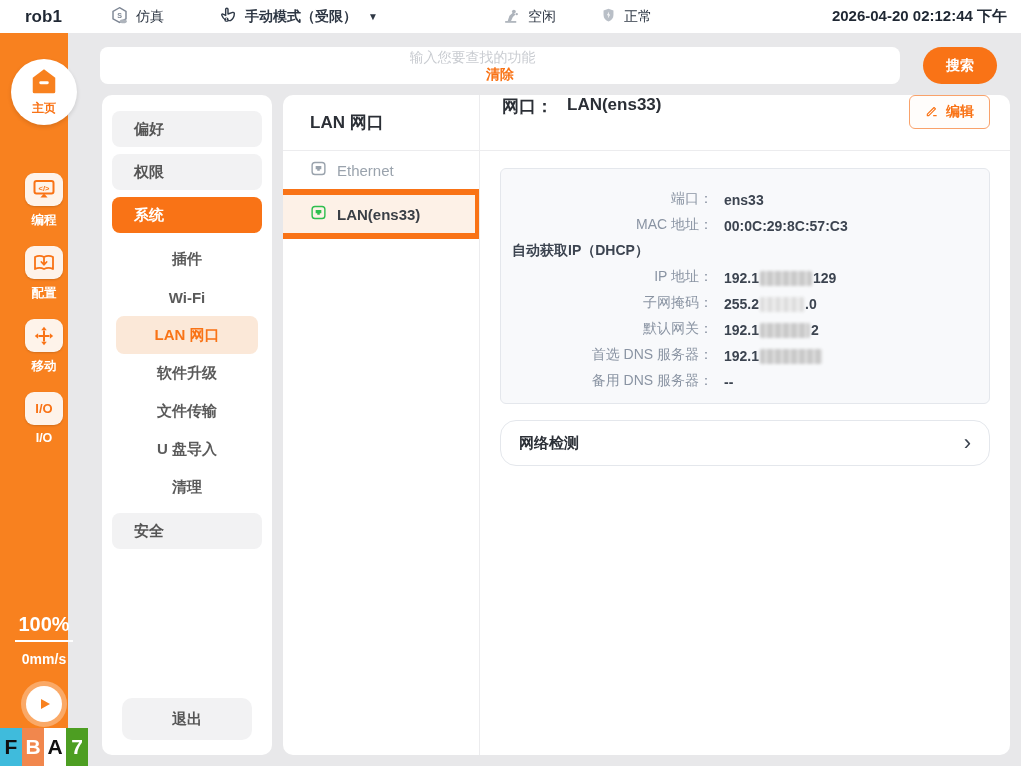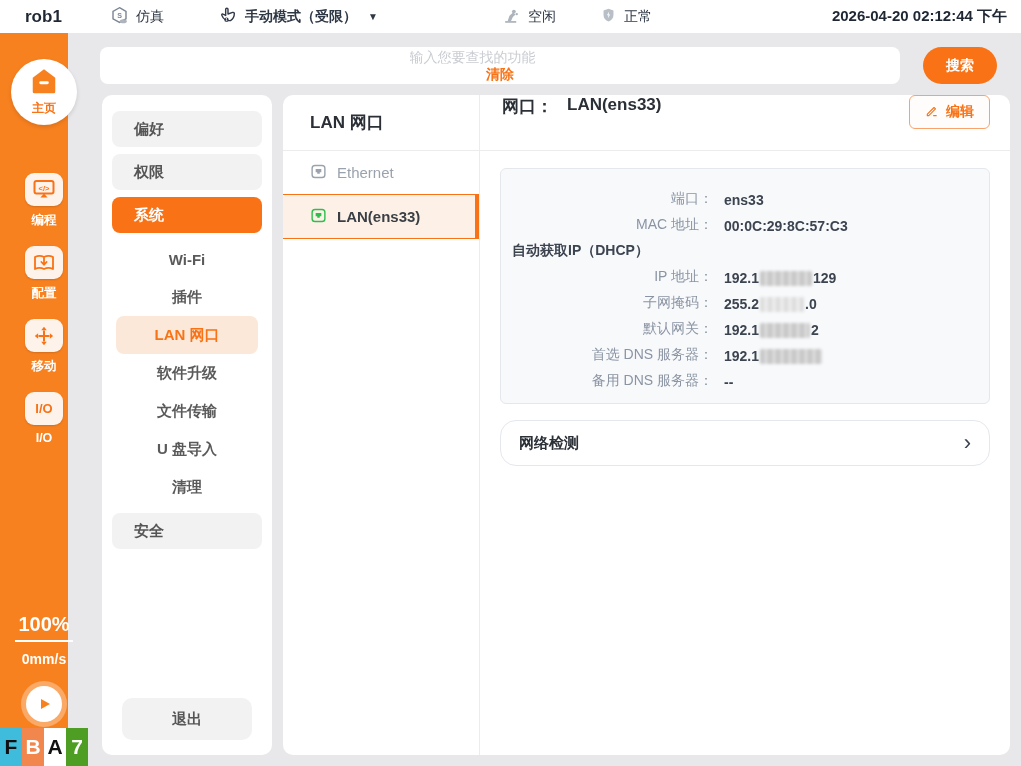--- a/index.html
+++ b/index.html
@@ -59,21 +59,21 @@
   .sub-item.selected { background:#FBE8D8; color:#F97316; }
   .exit-btn { position:absolute; left:20px; right:20px; bottom:15px; height:42px; background:#F2F2F3; border-radius:10px;
               display:flex; align-items:center; justify-content:center; color:#555; font-size:15px; font-weight:600; cursor:pointer; }
 
   
   .main-card { position:absolute; left:283px; top:95px; width:727px; height:660px; background:#fff; border-radius:10px; display:flex; overflow:hidden; }
   .ports-col { width:197px; border-right:1px solid #ECECEE; }
   .ports-header { height:56px; display:flex; align-items:center; padding-left:27px; font-size:17px; font-weight:700; color:#2B2F36;
                   border-bottom:1px solid #ECECEE; }
   .port-item { height:44px; display:flex; align-items:center; gap:10px; padding-left:27px; color:#9AA3AD; font-size:15px;
-               position:relative; border-bottom:1px solid #f97316; cursor:pointer; }
+               position:relative; border-bottom:6px solid #f97316; cursor:pointer; }
   .port-item.selected { background:#FDF1E7; color:#3A3F46; font-weight:600; }
   .port-item.selected::after { content:''; position:absolute; right:0; top:0; bottom:0; width:4px; background:#F97316; }
 
   .detail-col { flex:1; display:flex; flex-direction:column; }
   .detail-header { height:56px; display:flex; align-items:flex-start; padding:0 20px 0 22px; border-bottom:1px solid #ECECEE; }
   .detail-title { font-size:17px; font-weight:700; color:#2B2F36; display:flex; gap:14px; }
   .edit-btn { margin-left:auto; display:flex; align-items:center; gap:7px; border:1px solid #F9A26B; color:#F97316; background:#FFFDFB;
               border-radius:6px; padding:7px 15px; font-size:14px; font-weight:600; cursor:pointer; }
 
   .info-card { margin:17px 20px 0 20px; background:#F8F9FB; border:1px solid #E4E7EC; border-radius:6px; padding:13px 0; }
@@ -216,22 +216,22 @@
 <div class="search-box">
   <input class="search-input" type="text" placeholder="输入您要查找的功能" style="">
   <span class="clear-btn">清除</span>
 </div>
 <button class="search-btn">搜索</button>
 
 <div class="menu-card">
   <div class="menu-btn">偏好</div>
   <div class="menu-btn">权限</div>
   <div class="menu-btn selected">系统</div>
+  <div class="sub-item">插件</div>
   <div class="sub-item">Wi-Fi</div>
-  <div class="sub-item">插件</div>
   <div class="sub-item selected">LAN 网口</div>
   <div class="sub-item">软件升级</div>
   <div class="sub-item">文件传输</div>
   <div class="sub-item">U 盘导入</div>
   <div class="sub-item">清理</div>
   <div class="menu-btn" style="margin-top:7px;">安全</div>
   <div class="exit-btn">退出</div>
 </div>
 
 <div class="main-card">

